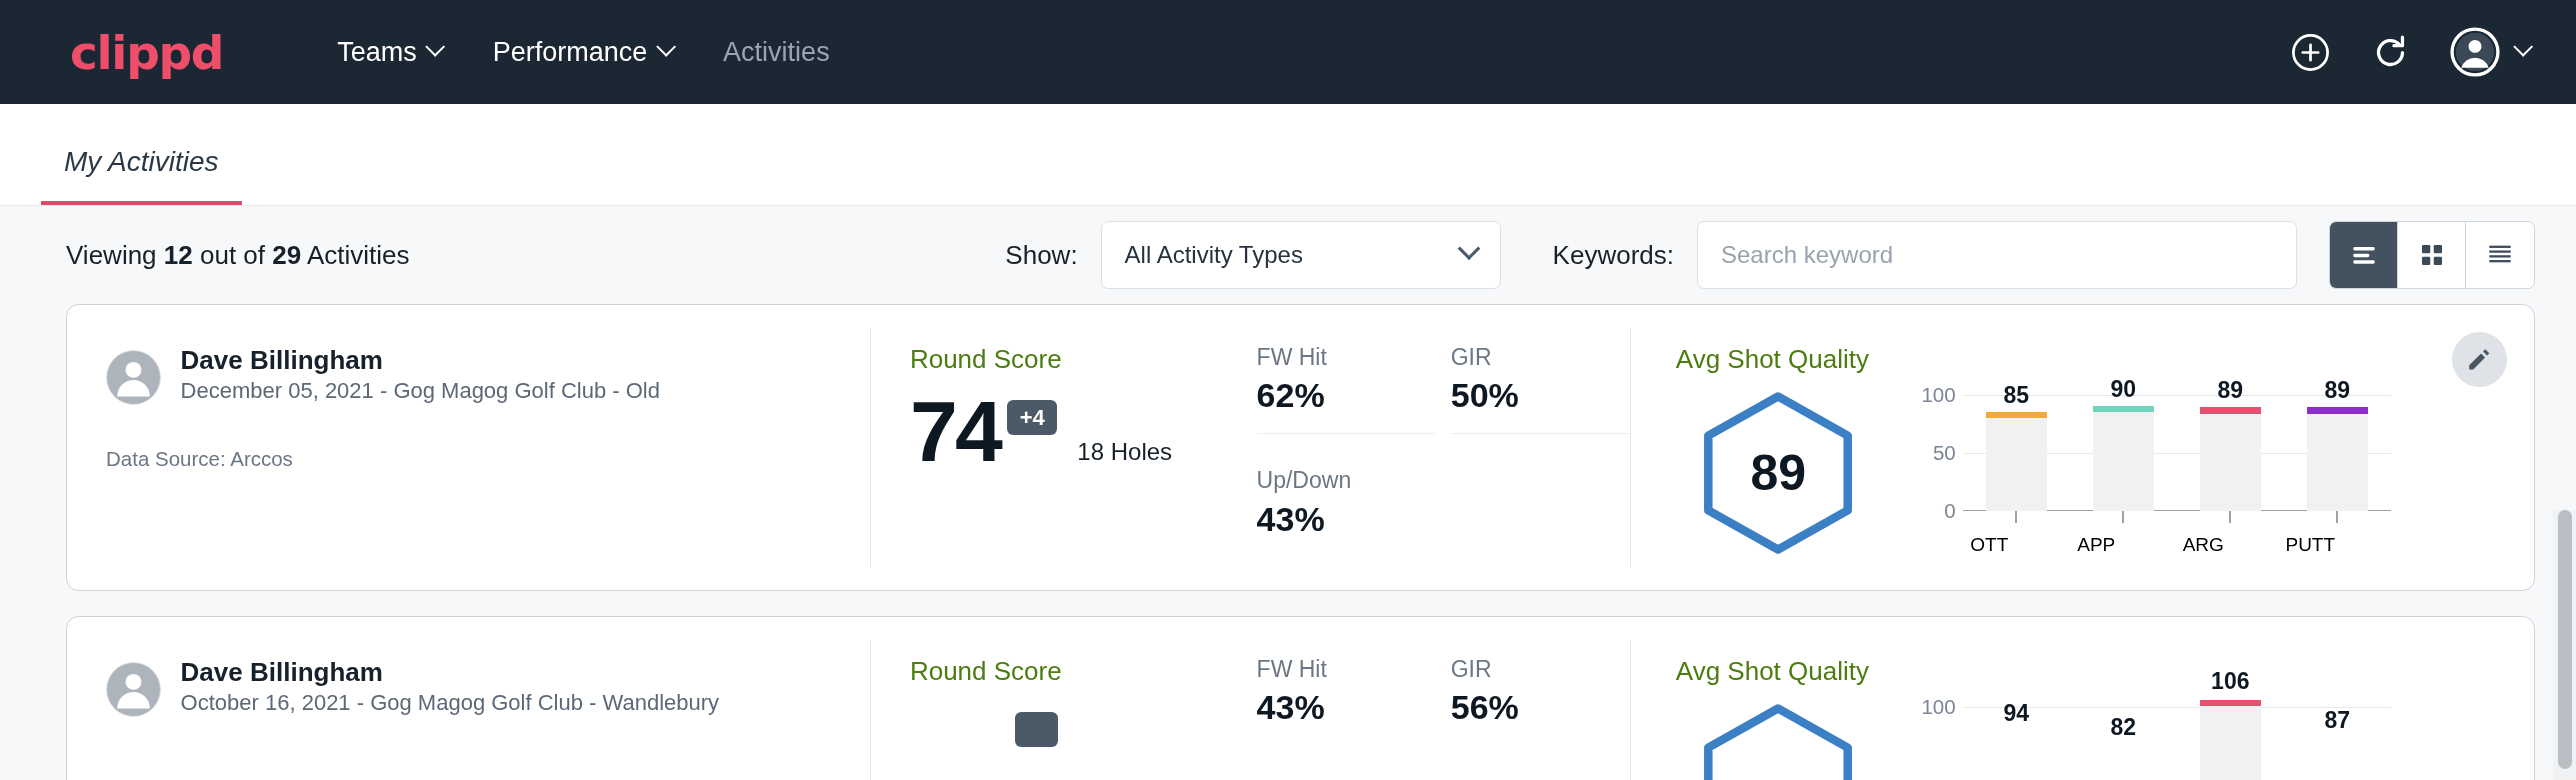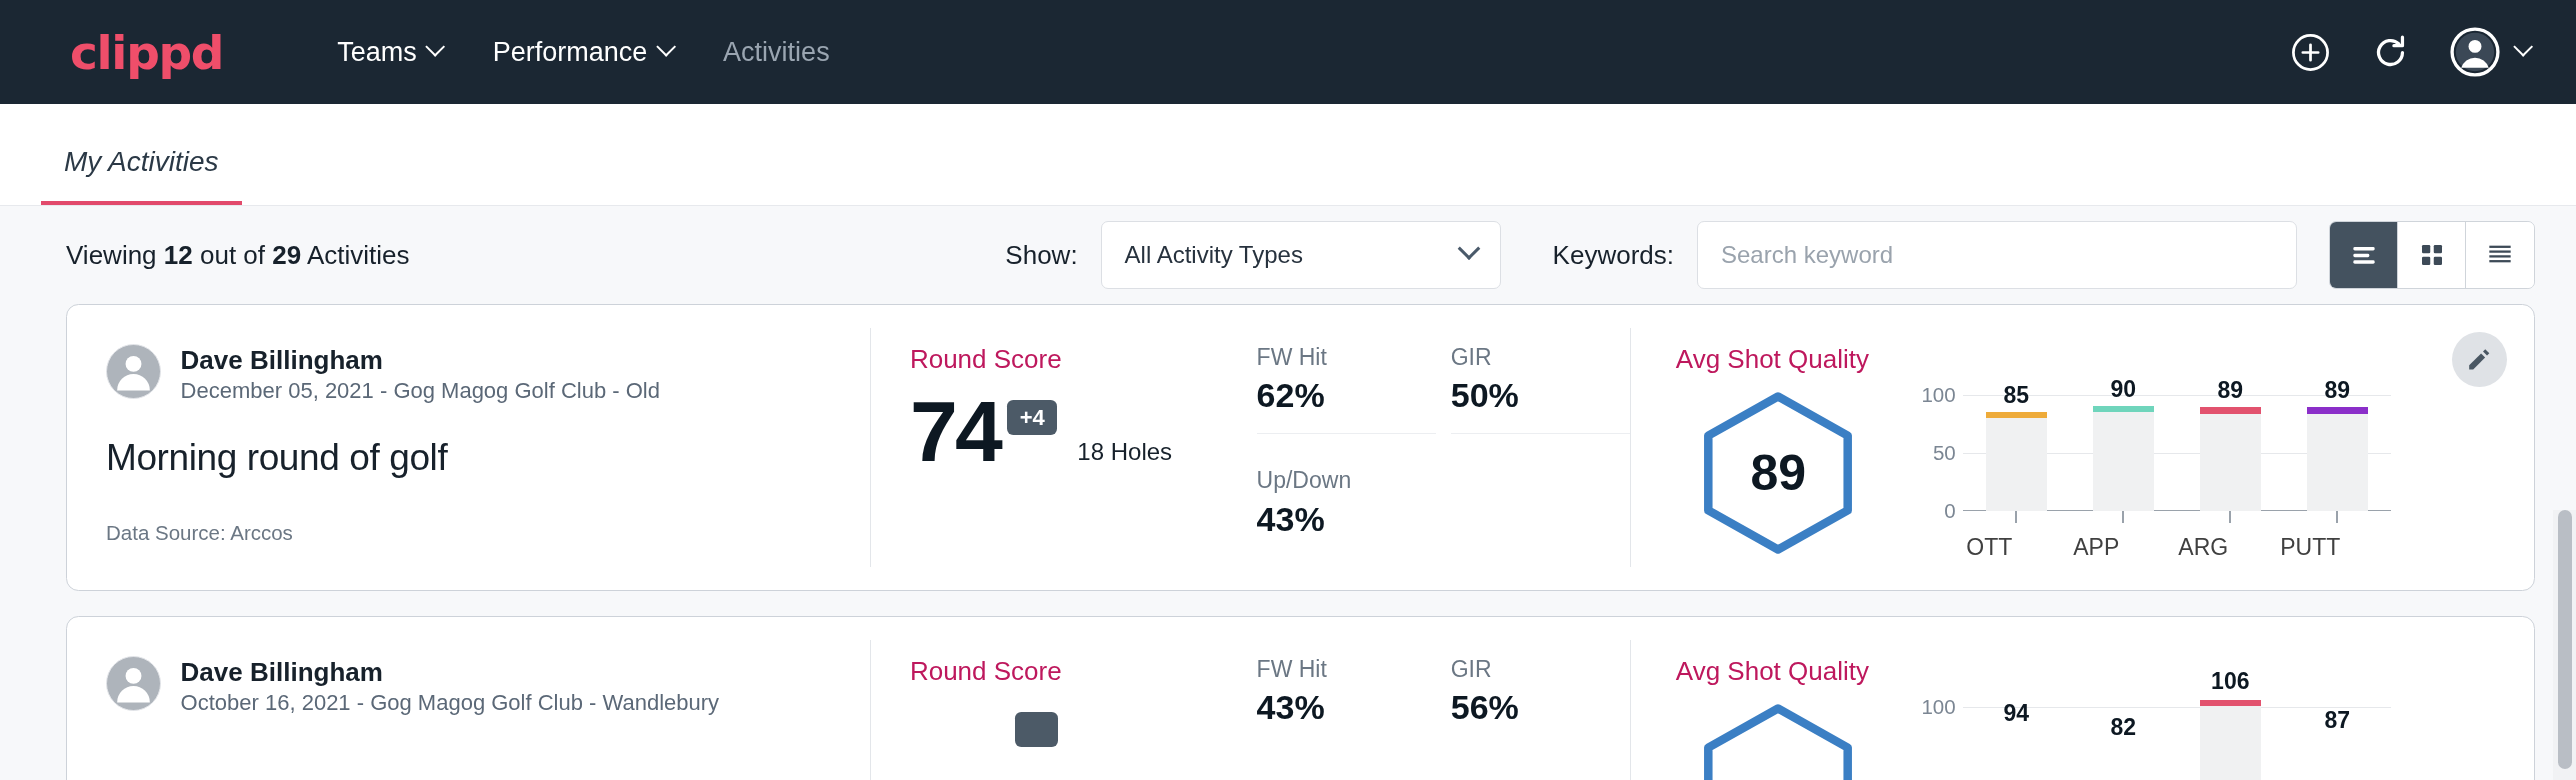--- a/index.html
+++ b/index.html
@@ -143,38 +143,38 @@
     display: flex;
     align-items: stretch;
     margin-bottom: 25px;
     position: relative;
   }
   .col-info {
     width: 803px;
     padding: 39px 0 0 39px;
     flex-shrink: 0;
   }
-  .who { display: flex; align-items: flex-start; gap: 19.6px; }
+  .who { display: flex; align-items: flex-end; gap: 19.6px; }
   .who-av {
     width: 55px; height: 55px; border-radius: 50%;
     background: #aeb4bb;
     border: 1.8px solid #e4e6ea;
     display: flex; align-items: flex-end; justify-content: center;
     overflow: hidden;
     flex-shrink: 0;
   }
   .who-name { font-size: 26px; font-weight: 700; color: #17212b; line-height: 1.25; }
   .who-sub  { font-size: 22px; color: #5b6877; line-height: 1.3; }
   .card-title { font-size: 37px; font-weight: 400; color: #17212b; margin-top: 32px; letter-spacing: -0.4px; }
   .card-src { font-size: 20.5px; color: #6b7784; margin-top: 42px; }
 
   .divider { width: 0.9px; background: #e3e6ea; margin: 23px 0; flex-shrink: 0; }
 
   .col-score { width: 375px; padding: 39px 0 0 39px; flex-shrink: 0; }
-  .sec-label { font-size: 26px; color: #be185d; }
+  .sec-label { font-size: 26px; color: #4d7c0f; }
   .scorerow { display: flex; align-items: flex-end; margin-top: 16px; }
   .bignum { font-size: 86px; font-weight: 700; color: #0d1822; line-height: 0.95; letter-spacing: -2.7px; }
   .badge {
     background: #4c5a67; color: #ffffff;
     font-size: 22px; font-weight: 700;
     border-radius: 6.2px;
     padding: 4.5px 12.5px;
     align-self: flex-start;
     margin-left: 7.1px; margin-top: 9px;
   }
@@ -219,21 +219,21 @@
     width: 61px;
     background: #f0f1f2;
   }
   .barcap { position: absolute; top: 0; left: 0; right: 0; height: 6.2px; }
   .barval {
     position: absolute;
     font-size: 23px; font-weight: 700; color: #0d1822;
     white-space: nowrap;
   }
   .xlabels { display: flex; margin-left: 55px; width: 428px; margin-top: 23px; }
-  .xlab { flex: 1; text-align: center; font-size: 23px; color: #404040; }
+  .xlab { flex: 1; text-align: center; font-size: 19px; color: #000000; }
   .ticks { position: absolute; left: 0; right: 0; top: 100%; height: 12.5px; display: flex; }
   .tickcol { flex: 1; display: flex; justify-content: center; }
   .tickmark { width: 1.8px; height: 12.5px; background: #9aa2ab; }
 
   .editbtn {
     position: absolute;
     top: 27px; right: 27px;
     width: 55px; height: 55px;
     border-radius: 50%;
     background: #dfe2e6;
@@ -362,21 +362,20 @@
           <svg width="55" height="55" viewBox="0 0 24 24">
             <circle cx="12" cy="9" r="3.6" fill="#ffffff"></circle>
             <path d="M4.6 21a7.4 7.4 0 0 1 14.8 0z" fill="#ffffff"></path>
           </svg>
         </div>
         <div>
           <div class="who-name">Dave Billingham</div>
           <div class="who-sub">December 05, 2021 - Gog Magog Golf Club - Old</div>
         </div>
       </div>
-      <div class="card-title">Morning round of golf</div>
       <div class="card-src">Data Source: Arccos</div>
     </div>
 
     <div class="divider"></div>
 
     <div class="col-score">
       <div class="sec-label">Round Score</div>
       <div class="scorerow">
         <span class="bignum">74</span>
         <span class="badge">+4</span>

